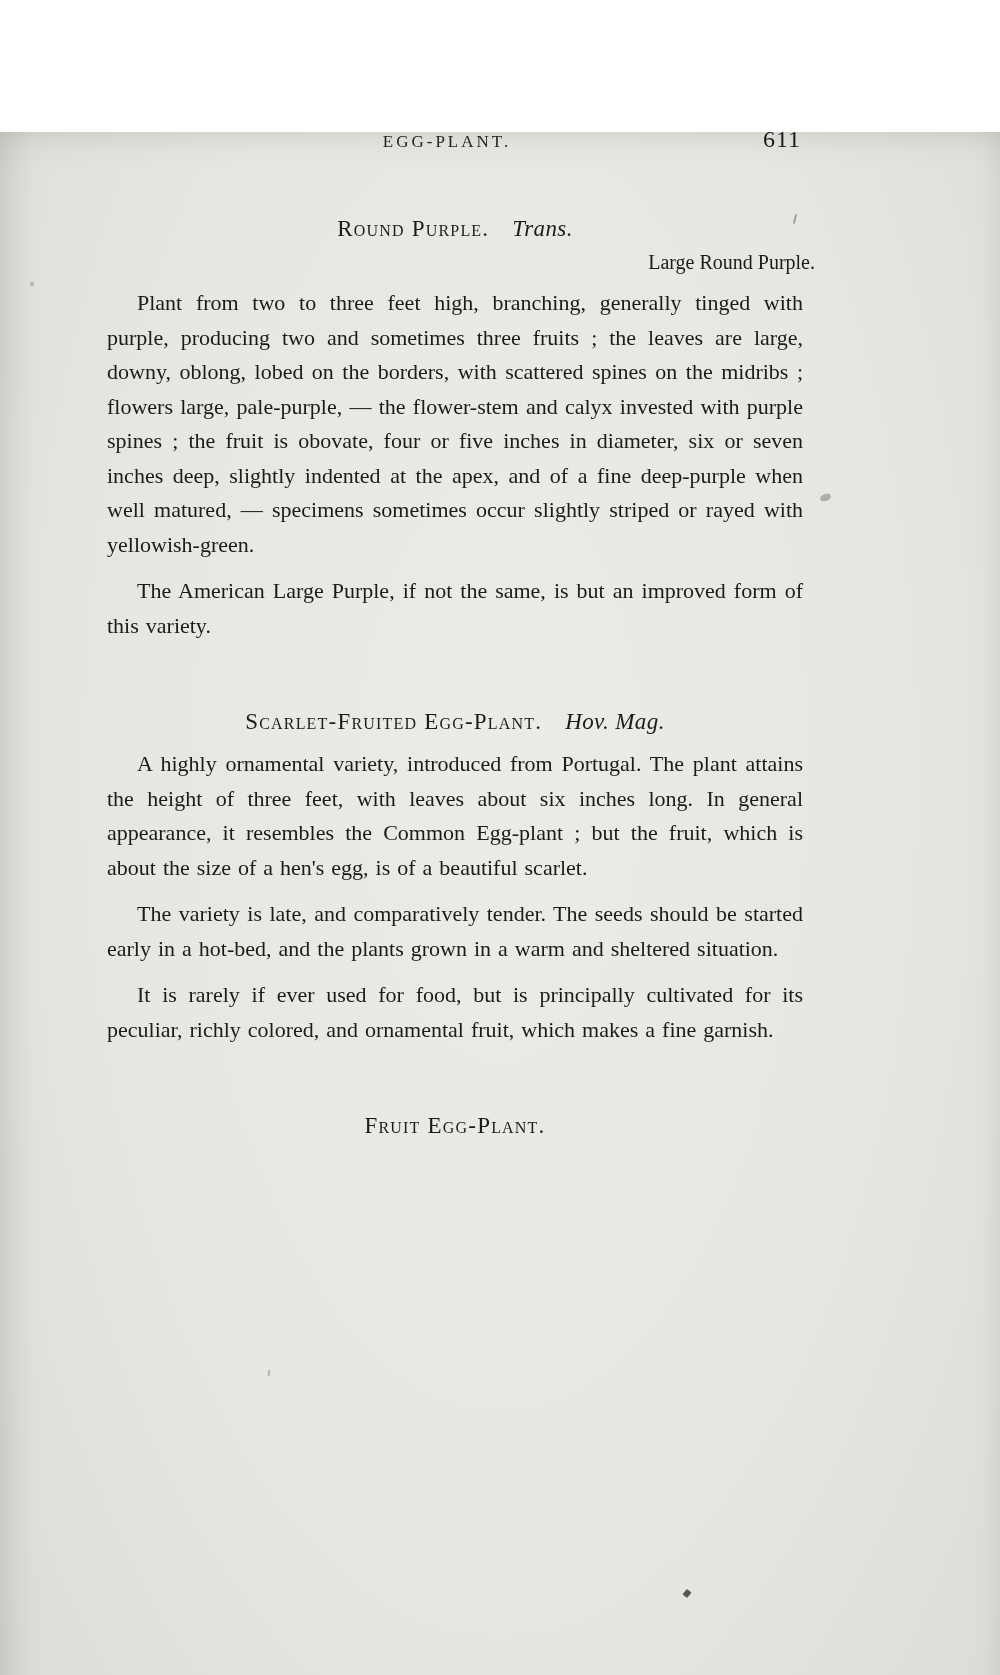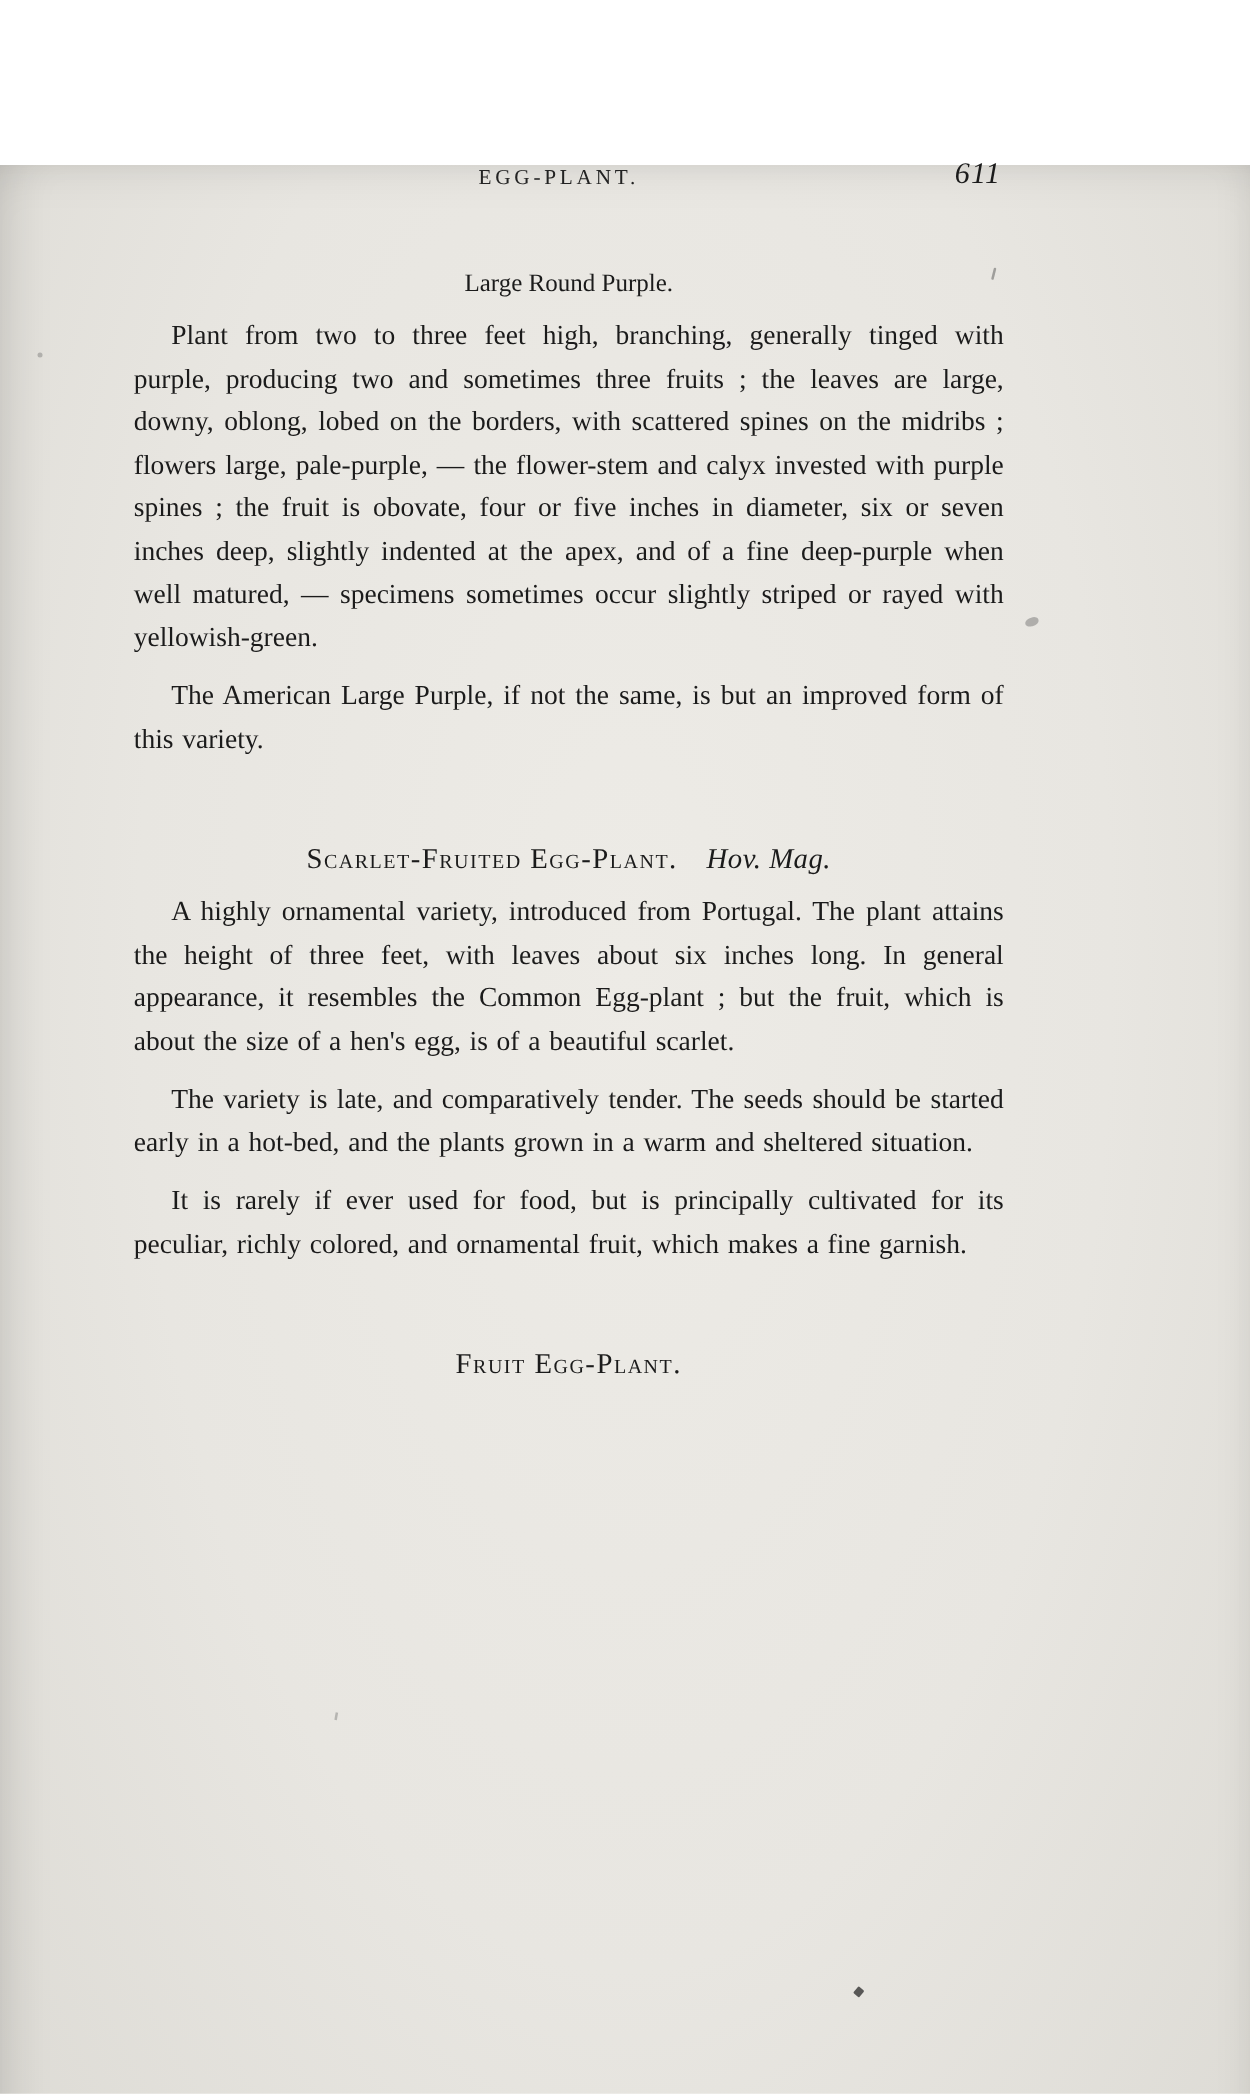--- a/index.html
+++ b/index.html
@@ -36,21 +36,20 @@
     font-size: 17px;
     letter-spacing: 3px;
     color: #232323;
   }
   .page-number {
     position: absolute;
     right: 14px;
     top: -6px;
     font-size: 24px;
     letter-spacing: 1px;
-    font-style: italic;
   }
   
   .text-block {
     margin: 0 185px 0 95px;
   }
   .entry { margin: 0; }
   .entry-first { margin-top: 52px; }
   .entry-next  { margin-top: 66px; }
   .entry-heading {
     margin: 0;
@@ -60,21 +59,21 @@
     font-variant: small-caps;
     letter-spacing: 1.2px;
   }
   .heading-source {
     font-variant: normal;
     font-style: italic;
     letter-spacing: 0.4px;
     margin-left: 16px;
   }
   .entry-subheading {
-    text-align: center;
+    text-align: right;
     font-size: 20px;
     margin-top: 9px;
   }
   .body-para {
     margin: 12px;
     font-size: 22px;
     line-height: 34.5px;
     text-align: justify;
     text-indent: 30px;
     word-spacing: 1.5px;
@@ -100,20 +99,24 @@
   <div class="artifact a5"></div>
 
   <header class="page-header">
     <span class="running-title">EGG-PLANT.</span>
     <span class="page-number">611</span>
   </header>
 
   <main class="text-block">
 
     <section class="entry entry-first">
+      <h2 class="entry-heading">
+        <span class="heading-title">Round Purple.</span>
+        <span class="heading-source">Trans.</span>
+      </h2>
       <div class="entry-subheading">Large Round Purple.</div>
       <p class="body-para">Plant from two to three feet high, branching, generally tinged with purple, producing two and sometimes three fruits ; the leaves are large, downy, oblong, lobed on the borders, with scattered spines on the midribs ; flowers large, pale-purple, — the flower-stem and calyx invested with purple spines ; the fruit is obovate, four or five inches in diameter, six or seven inches deep, slightly indented at the apex, and of a fine deep-purple when well matured, — specimens sometimes occur slightly striped or rayed with yellowish-green.</p>
       <p class="body-para">The American Large Purple, if not the same, is but an improved form of this variety.</p>
     </section>
 
     <section class="entry entry-next">
       <h2 class="entry-heading">
         <span class="heading-title">Scarlet-Fruited Egg-Plant.</span>
         <span class="heading-source">Hov. Mag.</span>
       </h2>

